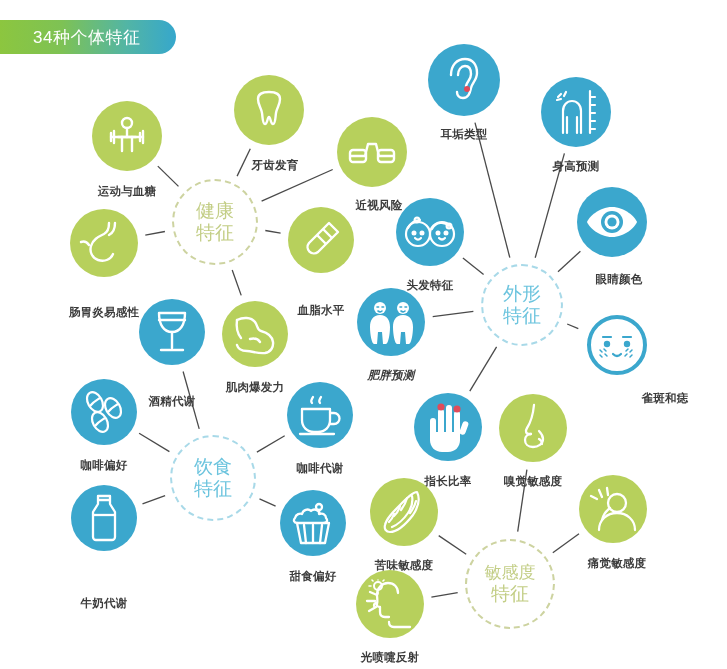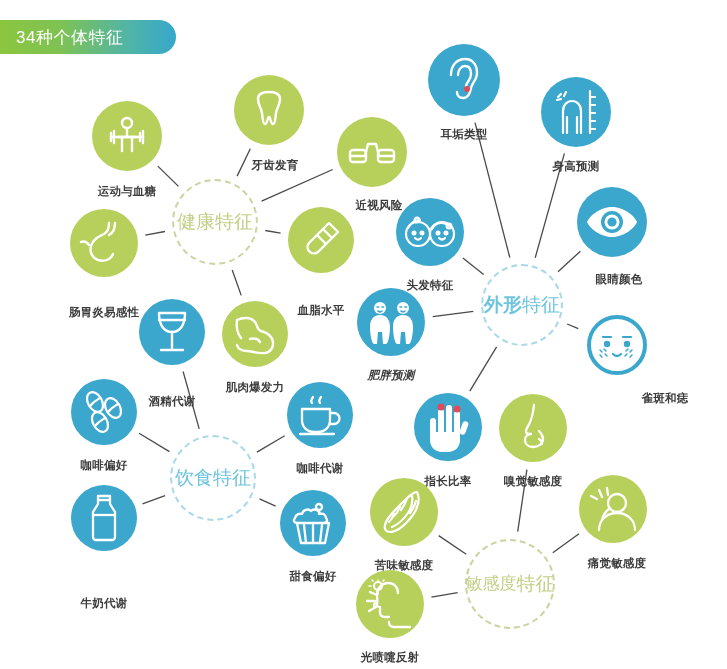--- a/index.html
+++ b/index.html
@@ -17,30 +17,30 @@
     position:absolute;left:0;top:20px;
     width:176px;height:34px;
     border-top-right-radius:17px;
     border-bottom-right-radius:17px;
     background:linear-gradient(90deg,#8cc63f 0%,#7ec254 35%,#52b5a5 72%,#36a7cc 100%);
     display:flex;align-items:center;
     box-sizing:border-box;padding-left:16px;
   }
   .banner-text{
     color:#ffffff;font-size:17px;letter-spacing:.5px;
-    font-weight:400;white-space:nowrap;
+    font-weight:400;white-space:nowrap;margin-left:17px;
   }
 
   
   #links{position:absolute;left:0;top:0;width:727px;height:669px;pointer-events:none;}
 
   
   .hub{
     position:absolute;border-radius:50%;
-    display:flex;flex-direction:row;align-items:center;justify-content:center;
+    display:flex;flex-direction:column;align-items:center;justify-content:center;
     box-sizing:border-box;
     line-height:1.18;
     text-align:center;
   }
   .hub.green{border:2px dashed #cdd3a0;}
   .hub.blue{border:2px dashed #a8d9e8;}
   .hub-line{display:block;white-space:nowrap;}
   .hub.green .hub-line{color:#c3ce86;}
   .hub.blue .hub-line{color:#6cc4de;}
 
@@ -97,21 +97,21 @@
       <line x1="552.8" y1="552.8" x2="579.0" y2="533.7" stroke="#4a4a4a" stroke-width="1.3"></line>
       <line x1="457.7" y1="592.7" x2="431.4" y2="597.1" stroke="#4a4a4a" stroke-width="1.3"></line>
     </svg>
 
   <div id="hub-layer">
       <div class="hub green" style="left: 172px; top: 179px; width: 86px; height: 86px;">
         <span class="hub-line" style="font-size: 19px;">健康</span>
         <span class="hub-line" style="font-size: 19px;">特征</span>
       </div>
       <div class="hub blue" style="left: 481px; top: 264px; width: 82px; height: 82px;">
-        <span class="hub-line" style="font-size: 19px; font-weight: bold;">外形</span>
+        <span class="hub-line" style="font-size: 19px;">外形</span>
         <span class="hub-line" style="font-size: 19px;">特征</span>
       </div>
       <div class="hub blue" style="left: 170px; top: 435px; width: 86px; height: 86px;">
         <span class="hub-line" style="font-size: 19px;">饮食</span>
         <span class="hub-line" style="font-size: 19px;">特征</span>
       </div>
       <div class="hub green" style="left: 465px; top: 539px; width: 90px; height: 90px;">
         <span class="hub-line" style="font-size: 17px;">敏感度</span>
         <span class="hub-line" style="font-size: 19px;">特征</span>
       </div>

